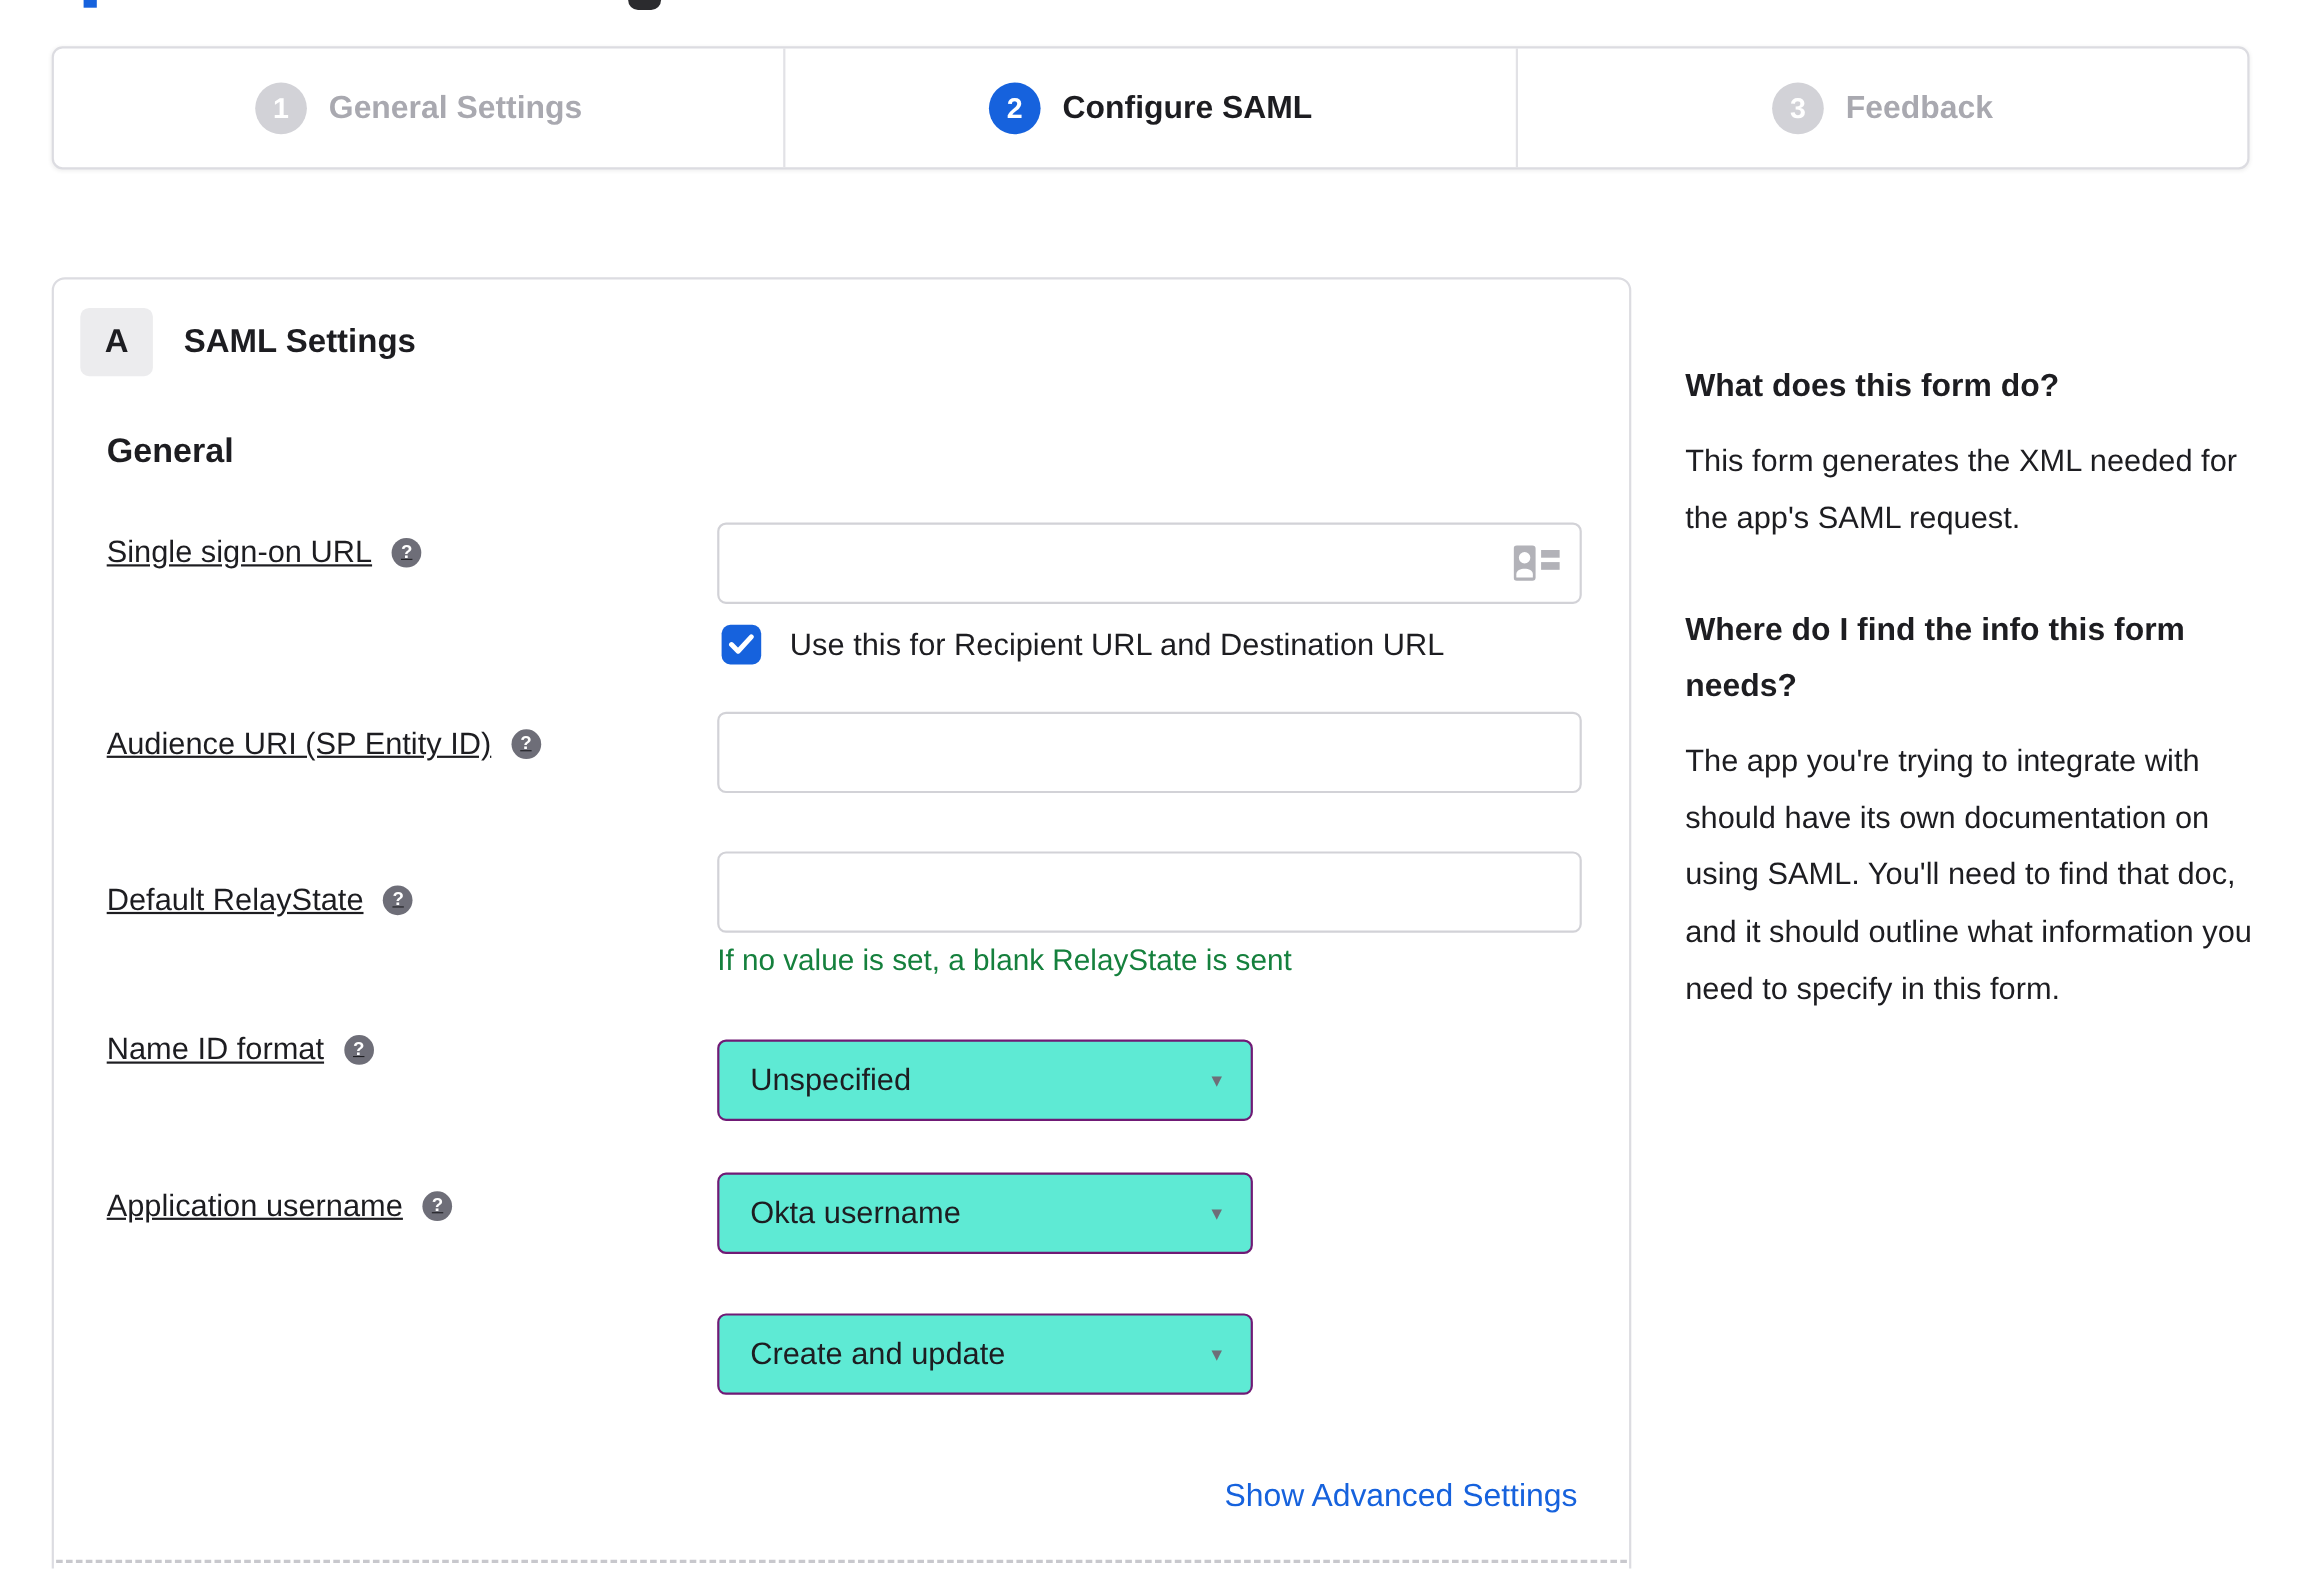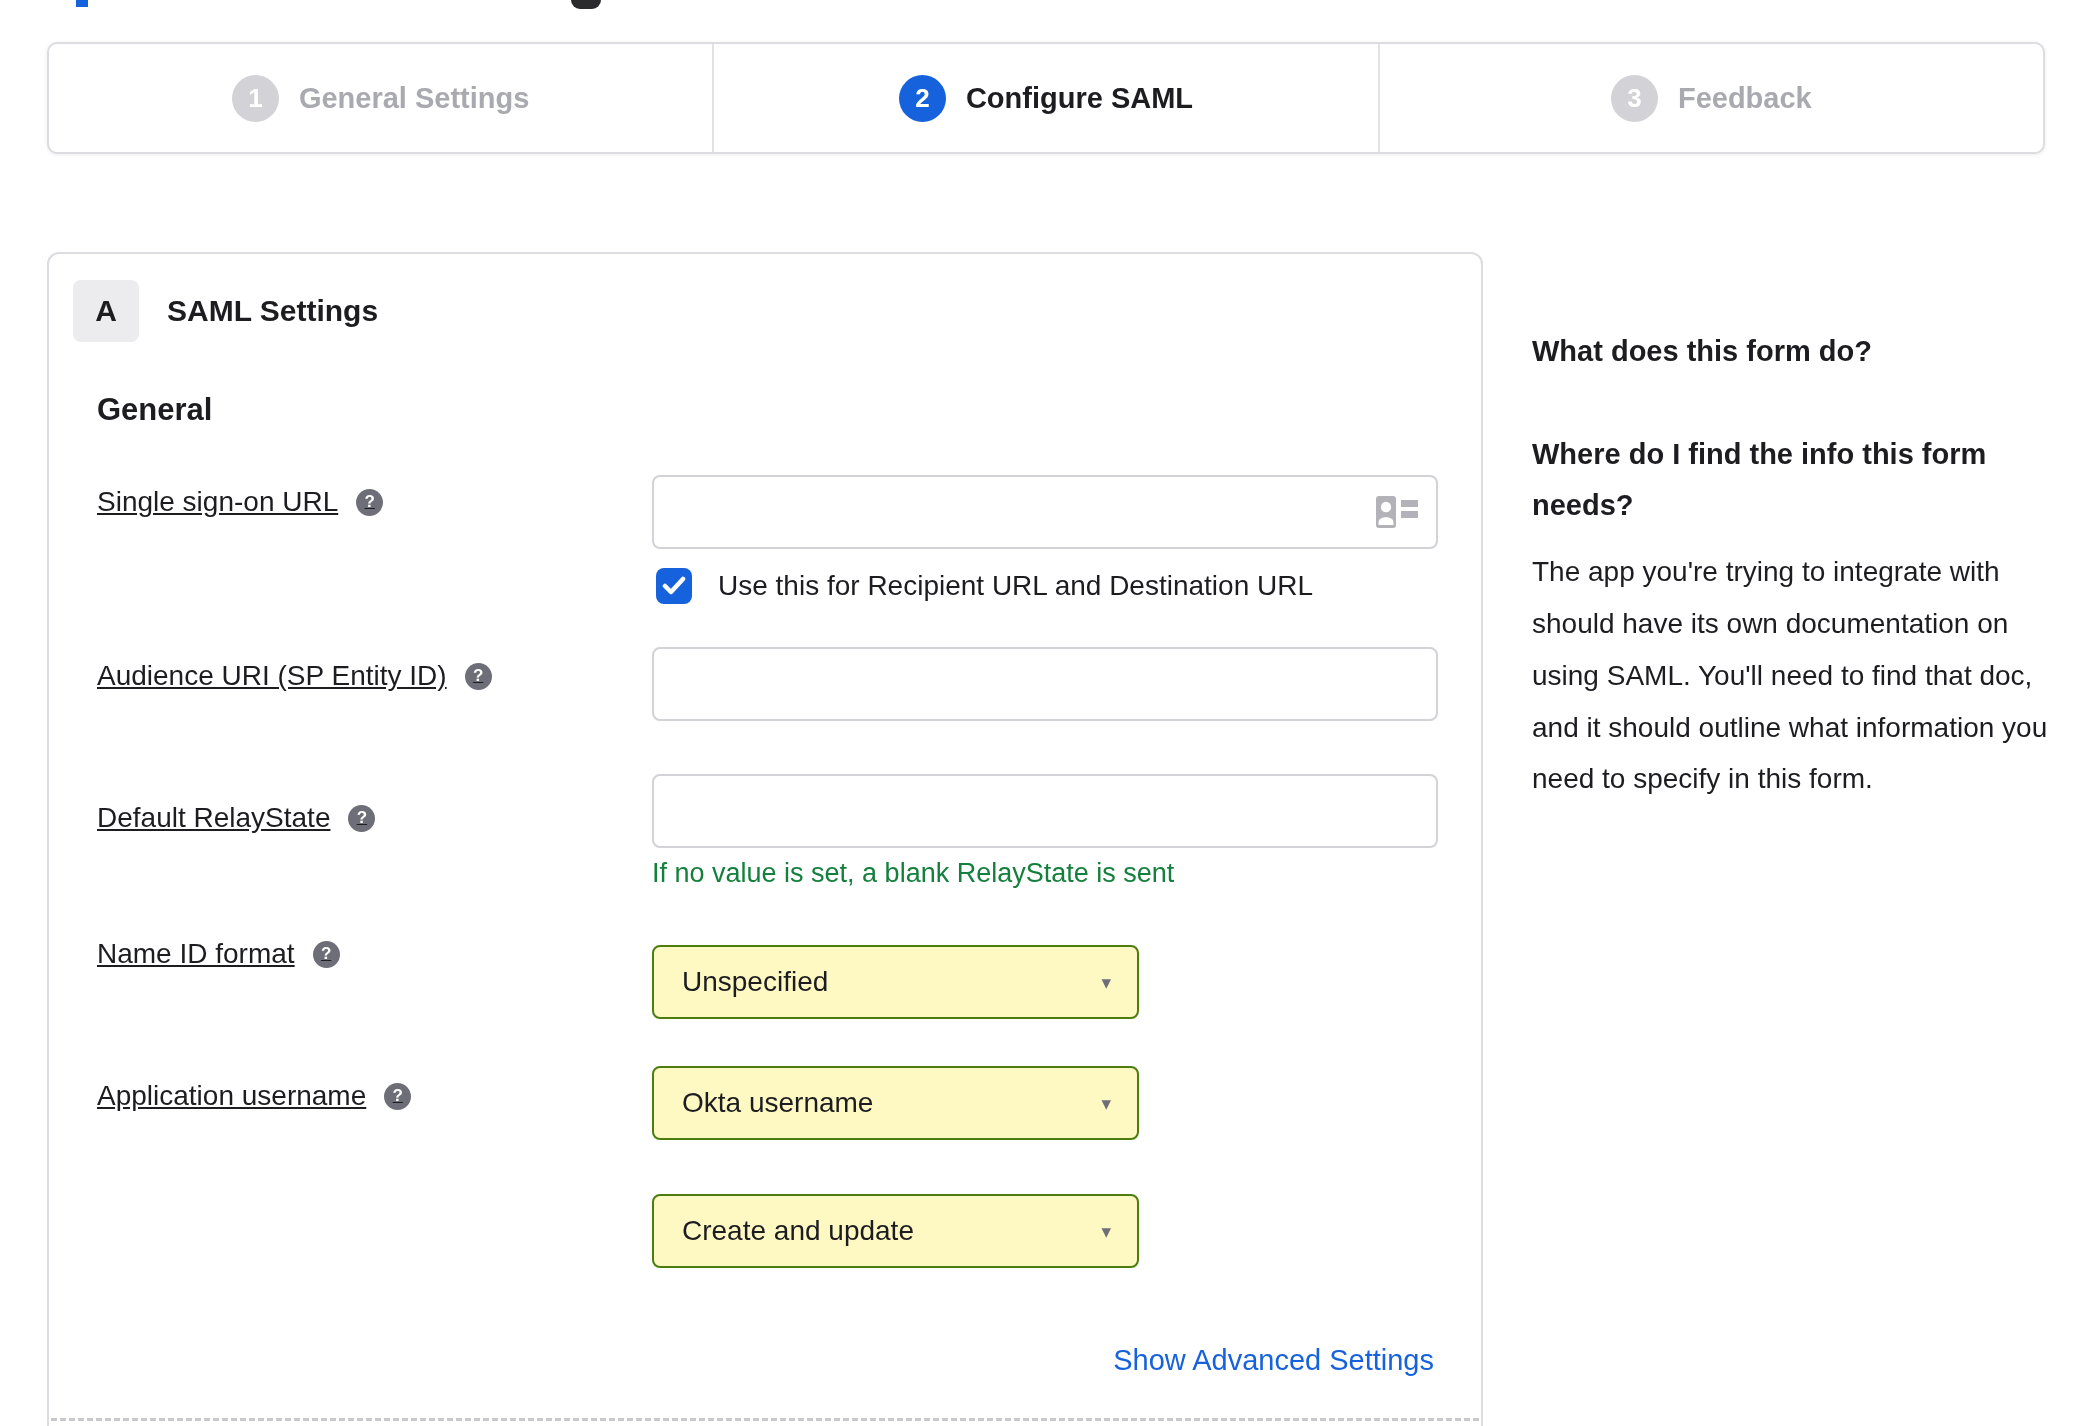--- a/index.html
+++ b/index.html
@@ -121,22 +121,22 @@
   }
   .checkbox-label { font-size: 28px; color: #1d1d21; }
 
   .field-hint {
     position: absolute; left: 603px;
     font-size: 27px; color: #15803d;
   }
 
   .select {
     position: absolute; left: 603px; width: 487px; height: 74px;
-    background: #fef9c3;
-    border: 2px solid #4d7c0f; border-radius: 8px;
+    background: #5eead4;
+    border: 2px solid #701a75; border-radius: 8px;
     box-sizing: border-box;
     display: flex; align-items: center;
     padding-left: 28px;
     font-size: 28px; color: #1d1d21;
     cursor: pointer;
   }
   .select .arrow {
     position: absolute; right: 26px; top: 50%; transform: translateY(-50%);
     font-size: 19px; color: #6e6e78;
   }
@@ -256,18 +256,19 @@
   </div>
 
   <a class="advanced-link">Show Advanced Settings</a>
 
   <div class="dashed-divider"></div>
 </div>
 
 <div class="sidebar">
   <div class="section">
     <h3>What does this form do?</h3>
+    <p>This form generates the XML needed for the app's SAML request.</p>
   </div>
   <div class="section">
     <h3>Where do I find the info this form needs?</h3>
     <p>The app you're trying to integrate with should have its own documentation on using SAML. You'll need to find that doc, and it should outline what information you need to specify in this form.</p>
   </div>
 </div>
 
 </body></html>

